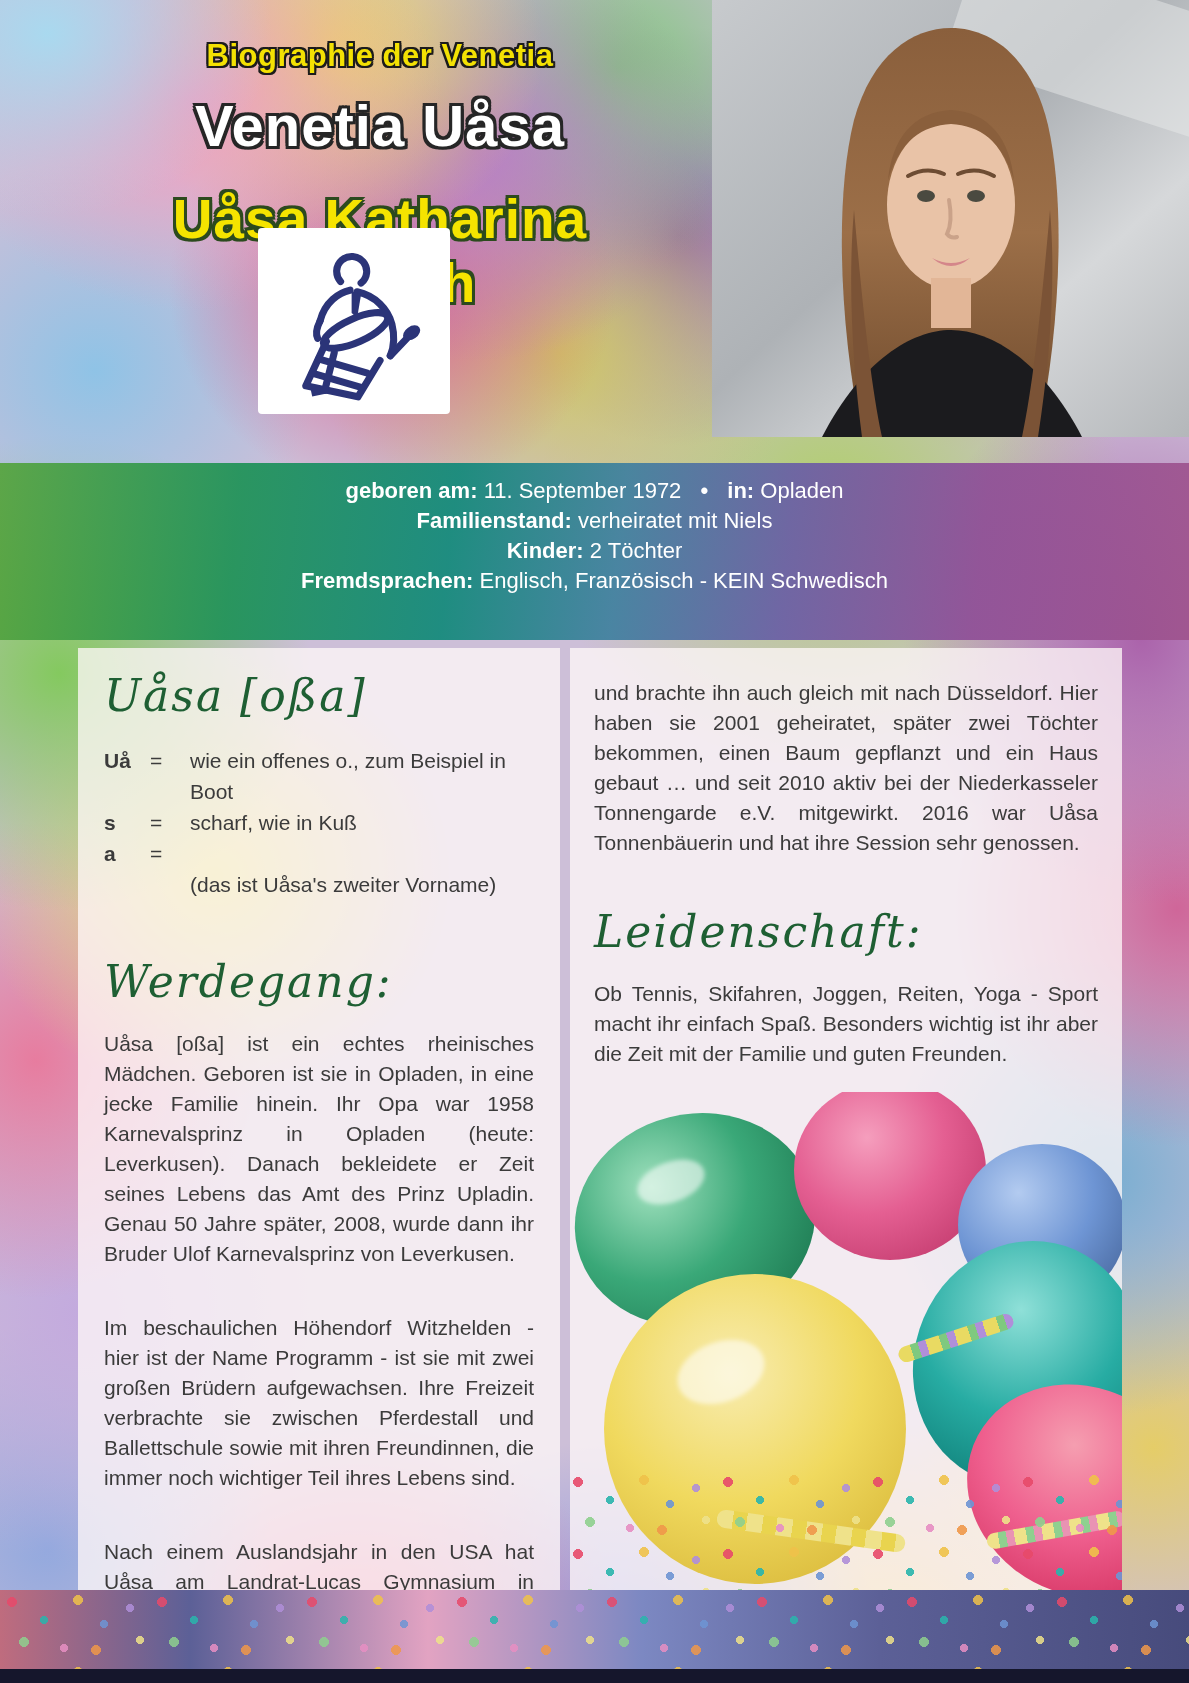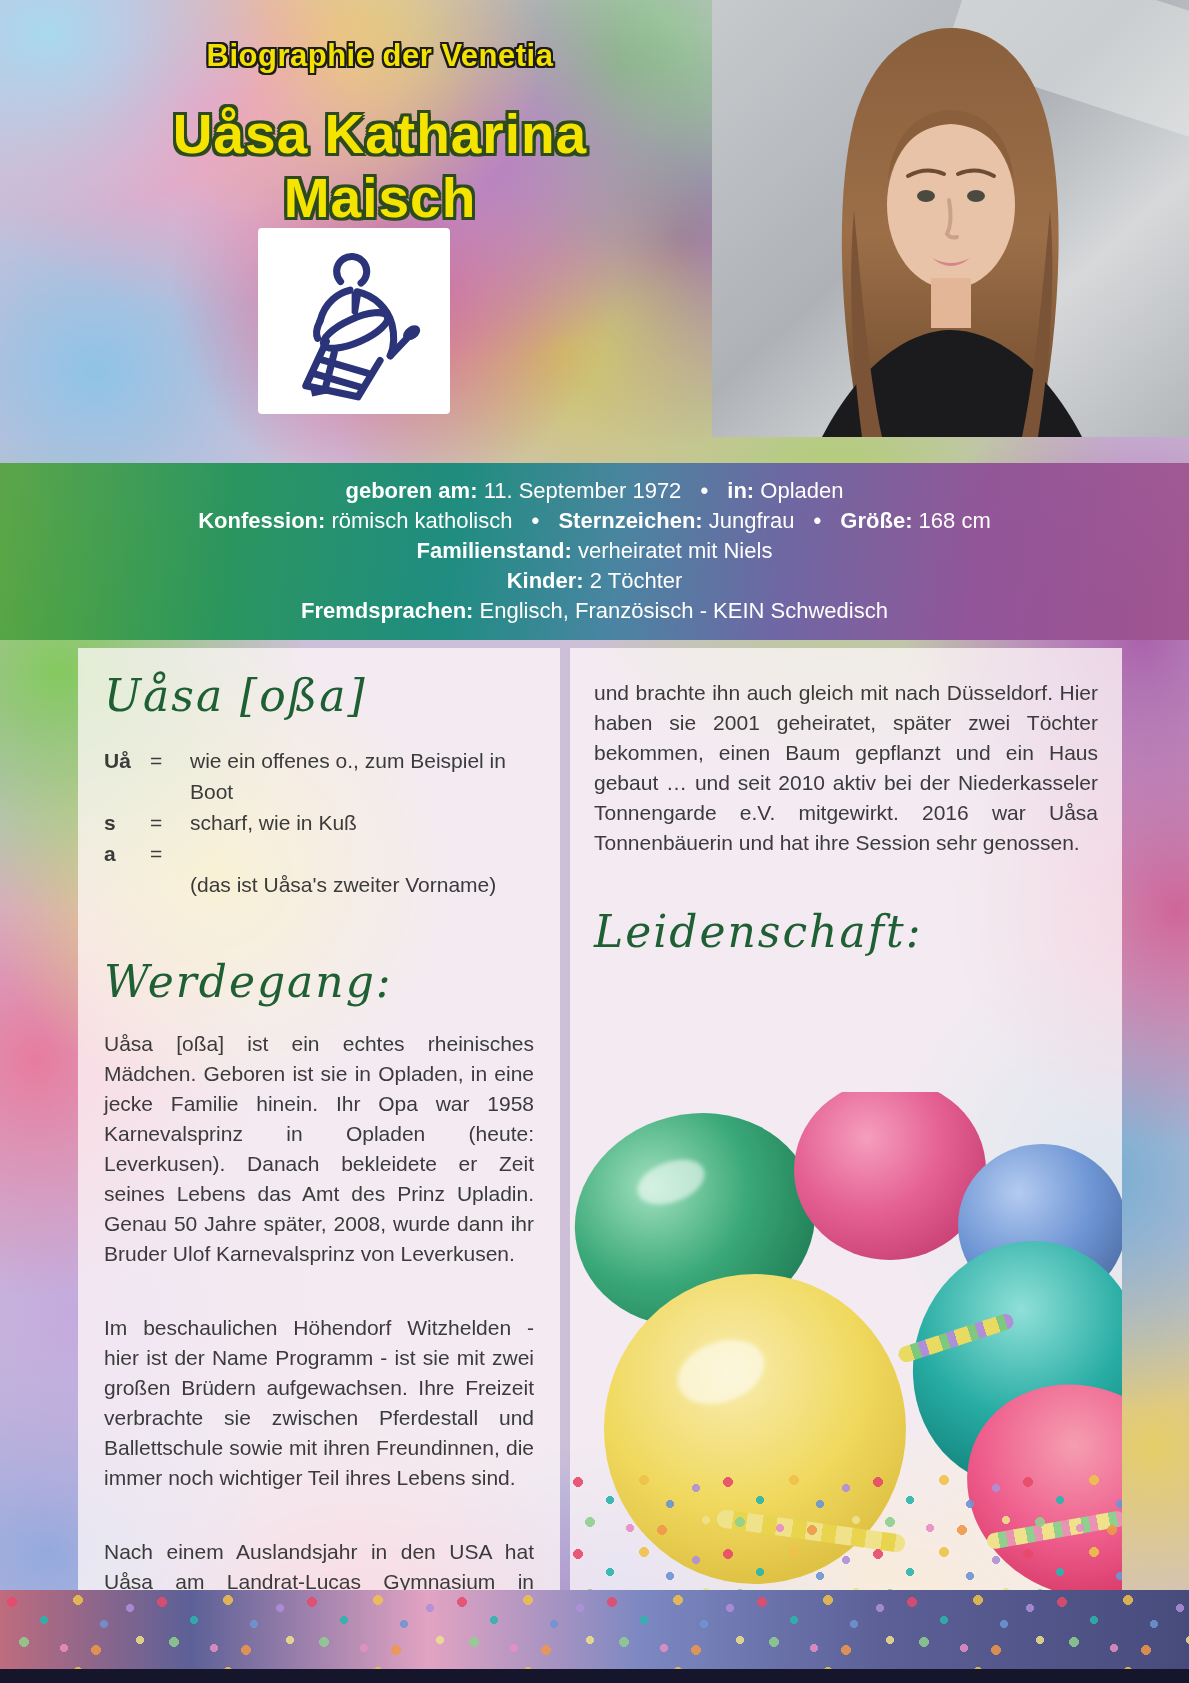--- a/index.html
+++ b/index.html
@@ -152,20 +152,21 @@
       <path d="M220 258 q19 10 38 0 q-19 16 -38 0" fill="#d4868a"></path>
       <rect x="219" y="278" width="40" height="50" fill="#e2b697"></rect>
       <path d="M110 437 C150 360 200 330 239 330 C278 330 330 360 370 437 Z" fill="#1b1b1e"></path>
       <path d="M150 437 C140 360 136 280 142 210 C150 300 158 380 170 437 Z" fill="#7b5336"></path>
       <path d="M326 437 C338 360 344 280 338 210 C330 300 322 380 310 437 Z" fill="#7b5336"></path>
     </svg>
   </div>
 
   <div class="header-text">
     <div class="kicker">Biographie der Venetia</div>
+    <div class="big-title">Venetia Uåsa</div>
     <div class="sub-title">Uåsa Katharina Maisch</div>
   </div>
 
   <div class="logo-box">
     <svg width="150" height="160" viewBox="0 0 190 200" xmlns="http://www.w3.org/2000/svg">
       <g stroke="#2b3478" stroke-width="9" fill="none" stroke-linecap="round">
         <path d="M78 50 A19 19 0 1 1 104 52"></path>
         <path d="M52 100 C58 76 76 64 90 61"></path>
         <path d="M99 63 C122 68 138 85 143 104 C147 120 146 132 141 144"></path>
         <path d="M52 100 C48 108 46 116 49 122"></path>
@@ -182,30 +183,20 @@
   </div>
 
   <div class="facts-band"></div>
   <div class="facts-inner">
     <div>
       <span class="lbl">geboren am:</span>
       <span>11. September 1972</span>
       <span class="dot">•</span>
       <span class="lbl">in:</span>
       <span>Opladen</span>
-    </div>
-    <div>
-      <span class="lbl">Konfession:</span>
-      <span>römisch katholisch</span>
-      <span class="dot">•</span>
-      <span class="lbl">Sternzeichen:</span>
-      <span>Jungfrau</span>
-      <span class="dot">•</span>
-      <span class="lbl">Größe:</span>
-      <span>168 cm</span>
     </div>
     <div>
       <span class="lbl">Familienstand:</span>
       <span>verheiratet mit Niels</span>
     </div>
     <div>
       <span class="lbl">Kinder:</span>
       <span>2 Töchter</span>
     </div>
     <div>
@@ -235,20 +226,21 @@
     </div>
     <h2 class="script-head mt56">Werdegang:</h2>
     <p class="body-par mt22">Uåsa [oßa] ist ein echtes rheinisches Mädchen. Geboren ist sie in Opladen, in eine jecke Familie hinein. Ihr Opa war 1958 Karnevalsprinz in Opladen (heute: Leverkusen). Danach bekleidete er Zeit seines Lebens das Amt des Prinz Upladin. Genau 50 Jahre später, 2008, wurde dann ihr Bruder Ulof Karnevalsprinz von Leverkusen.</p>
     <p class="body-par mt30">Im beschaulichen Höhendorf Witzhelden - hier ist der Name Programm - ist sie mit zwei großen Brüdern aufgewachsen. Ihre Freizeit verbrachte sie zwischen Pferdestall und Ballettschule sowie mit ihren Freundinnen, die immer noch wichtiger Teil ihres Lebens sind.</p>
     <p class="body-par mt30">Nach einem Auslandsjahr in den USA hat Uåsa am Landrat-Lucas Gymnasium in Opladen Abitur gemacht und danach in Marburg an der Lahn und Adelaide, Australien Jura studiert. Nach dem 1. juristischen Staatsexamen zog es sie wieder zurück in ihr geliebtes Rheinland und dann auch gleich ins schöne Düsseldorf. Hier und in Genf/Schweiz absolvierte sie ihr juristisches Referendariat und schloss dieses mit dem 2. Staatsexamen ab. Noch im Studium lernte sie ihren Ehemann Niels kennen</p>
   </div>
 
   <div class="panel panel-right">
     <p class="body-par">und brachte ihn auch gleich mit nach Düsseldorf. Hier haben sie 2001 geheiratet, später zwei Töchter bekommen, einen Baum gepflanzt und ein Haus gebaut … und seit 2010 aktiv bei der Niederkasseler Tonnengarde e.V. mitgewirkt. 2016 war Uåsa Tonnenbäuerin und hat ihre Session sehr genossen.</p>
     <h2 class="script-head mt48">Leidenschaft:</h2>
+    <p class="body-par mt22">Ob Tennis, Skifahren, Joggen, Reiten, Yoga - Sport macht ihr einfach Spaß. Besonders wichtig ist ihr aber die Zeit mit der Familie und guten Freunden.</p>
   </div>
 
   <div class="balloons">
     <div class="balloon b-green"></div>
     <div class="balloon b-pink"></div>
     <div class="balloon b-blue"></div>
     <div class="balloon b-teal"></div>
     <div class="streamer s1"></div>
     <div class="balloon b-yellow"></div>
     <div class="balloon" style="left:398px;top:296px;width:236px;height:206px;transform:rotate(28deg);background:radial-gradient(circle at 38% 32%, #f59eb0 0%, #ef5f8e 45%, #d3305f 88%);"></div>

